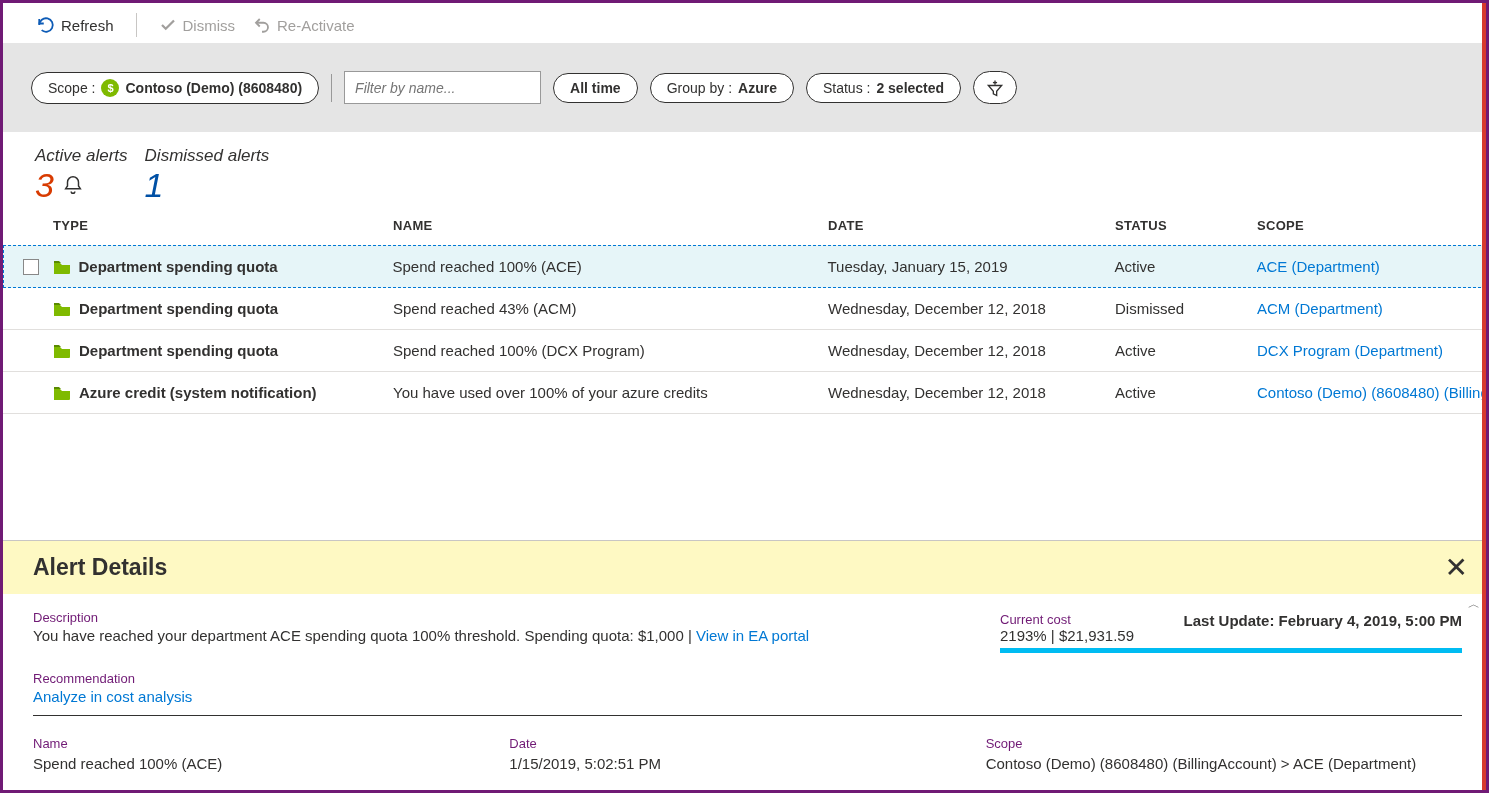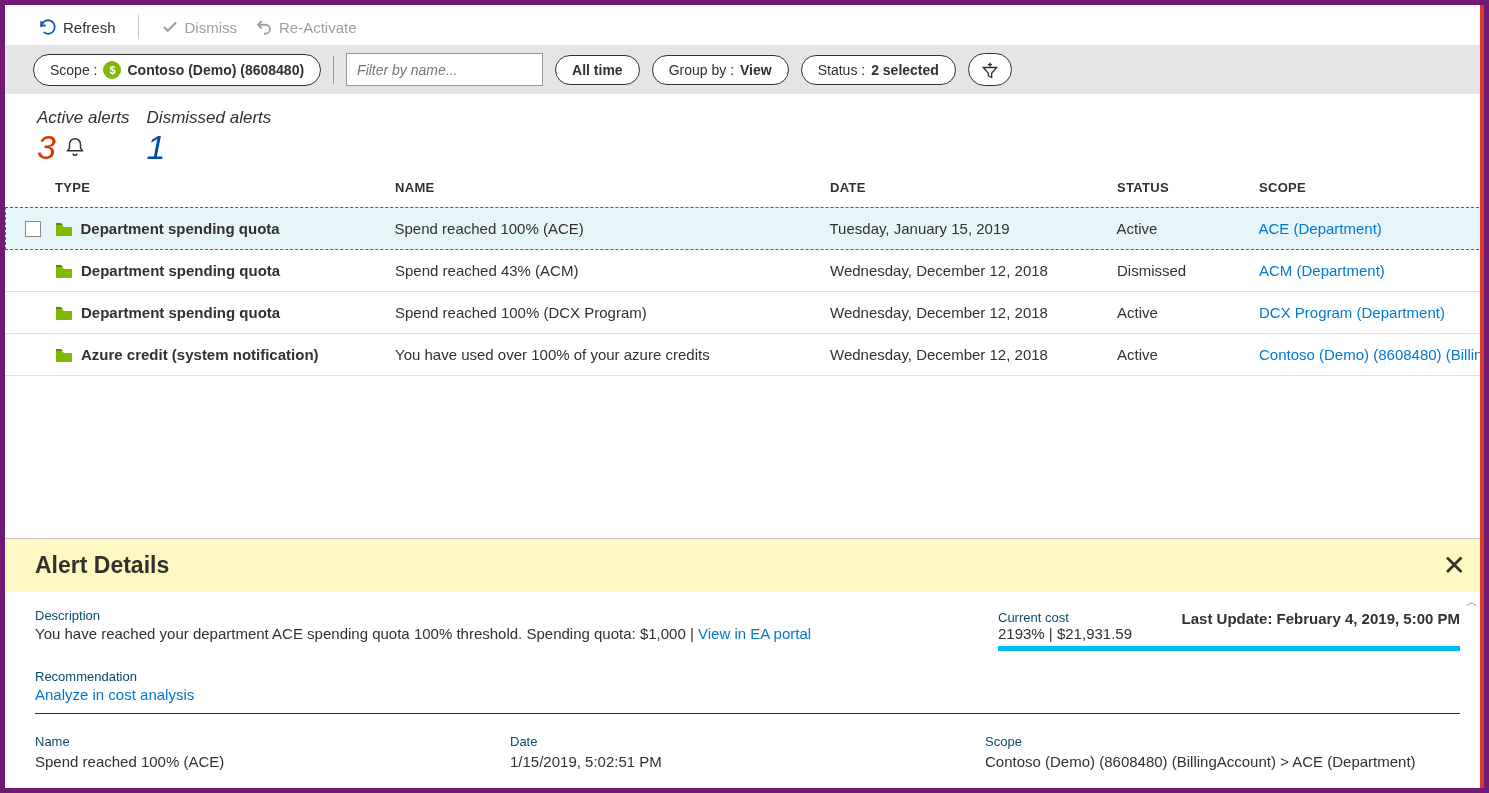--- a/index.html
+++ b/index.html
@@ -1,28 +1,28 @@
 <!DOCTYPE html>
 <html><head>
 <meta charset="utf-8">
 <style>
 * { box-sizing: border-box; margin: 0; padding: 0; }
 body { font-family: "Segoe UI", Arial, sans-serif; font-size: 14px; color: #323130; background: #fff; overflow: hidden; }
-.frame { width: 1489px; height: 793px; border: 5px solid #701a75; position: relative; display: flex; flex-direction: column; }
+.frame { width: 1489px; height: 793px; border: 3px solid #701a75; position: relative; display: flex; flex-direction: column; }
 .right-red { position: absolute; right: 0; top: 0; width: 4px; height: 100%; background: #d73a2e; }
 
 
 .toolbar { display: flex; align-items: center; gap: 18px; padding: 10px 28px 6px 34px; }
 .tb-item { display: flex; align-items: center; gap: 6px; cursor: pointer; font-size: 15px; }
 .tb-item.disabled { color: #a19f9d; cursor: default; }
 .tb-sep { width: 1px; height: 24px; background: #c8c6c4; margin: 0 4px; }
 .icon { display: inline-flex; align-items: center; justify-content: center; }
 
 
-.filterbar { background: #e5e5e5; padding: 8px 28px; display: flex; align-items: center; gap: 12px; }
+.filterbar { background: #e5e5e5; padding: 28px 28px; display: flex; align-items: center; gap: 12px; }
 .pill { background: #fff; border: 1px solid #323130; border-radius: 18px; padding: 6px 16px; font-size: 14px; display: flex; align-items: center; gap: 6px; cursor: pointer; }
 .pill .light { font-weight: 400; }
 .pill .bold { font-weight: 600; }
 .vsep { width: 1px; height: 28px; background: #999; }
 .filter-input { width: 197px; height: 33px; border: 1px solid #999; background: #fff; padding: 0 10px; font-size: 14px; }
 .filter-input::placeholder { font-style: italic; color: #767676; }
 .scope-pill { display: flex; align-items: center; gap: 6px; }
 .scope-icon { width: 18px; height: 18px; border-radius: 50%; background: #7fba00; display: flex; align-items: center; justify-content: center; color: #fff; font-size: 11px; font-weight: bold; }
 .icon-pill { width: 44px; height: 33px; border: 1px solid #323130; border-radius: 18px; background: #fff; display: flex; align-items: center; justify-content: center; cursor: pointer; }
 
@@ -49,21 +49,21 @@
 
 .details { border-top: 1px solid #c8c6c4; }
 .details-header { background: #fef9c3; padding: 10px 14px 10px 30px; display: flex; align-items: center; justify-content: space-between; }
 .details-title { font-size: 23px; font-weight: 700; }
 .close-x { font-size: 28px; cursor: pointer; font-weight: 300; padding-right: 4px; }
 
 .details-body { position: relative; padding: 16px 24px 18px 30px; }
 .d-scroll-up { position: absolute; right: 6px; top: 2px; font-size: 12px; color: #666; }
 .d-row1 { display: flex; justify-content: space-between; margin-bottom: 6px; }
 .d-left { flex: 1; }
-.d-label { font-size: 13px; color: #0c4a6e; }
+.d-label { font-size: 13px; color: #701a75; }
 .d-text { font-size: 15px; margin-top: 2px; }
 .d-link { color: #0078d4; cursor: pointer; }
 .d-updated { font-size: 15px; font-weight: 600; }
 .cost-bar { height: 5px; background: #00bcf2; width: 462px; margin-top: 4px; margin-left: auto; }
 .cost-line { display: flex; align-items: flex-start; margin-top: 2px; }
 .cost-val { font-size: 15px; }
 
 .d-reco { margin-top: 18px; }
 .d-hr { border: none; border-top: 1px solid #323130; margin-top: 10px; }
 
@@ -114,21 +114,21 @@
       <span class="scope-icon">$</span>
       <span class="bold">Contoso (Demo) (8608480)</span>
     </div>
     <div class="vsep"></div>
     <input class="filter-input" placeholder="Filter by name..." style="">
     <div class="pill">
       <span class="bold">All time</span>
     </div>
     <div class="pill">
       <span class="light">Group by :</span>
-      <span class="bold">View</span>
+      <span class="bold">Azure</span>
     </div>
     <div class="pill">
       <span class="light">Status :</span>
       <span class="bold">2 selected</span>
     </div>
     <div class="icon-pill">
       <span class="icon">
         <svg width="20" height="20" viewBox="0 0 24 24" fill="none" stroke="#323130" stroke-width="1.6">
             <path d="M12 3v5"></path>
             <path d="M9.5 5.5h5"></path>

